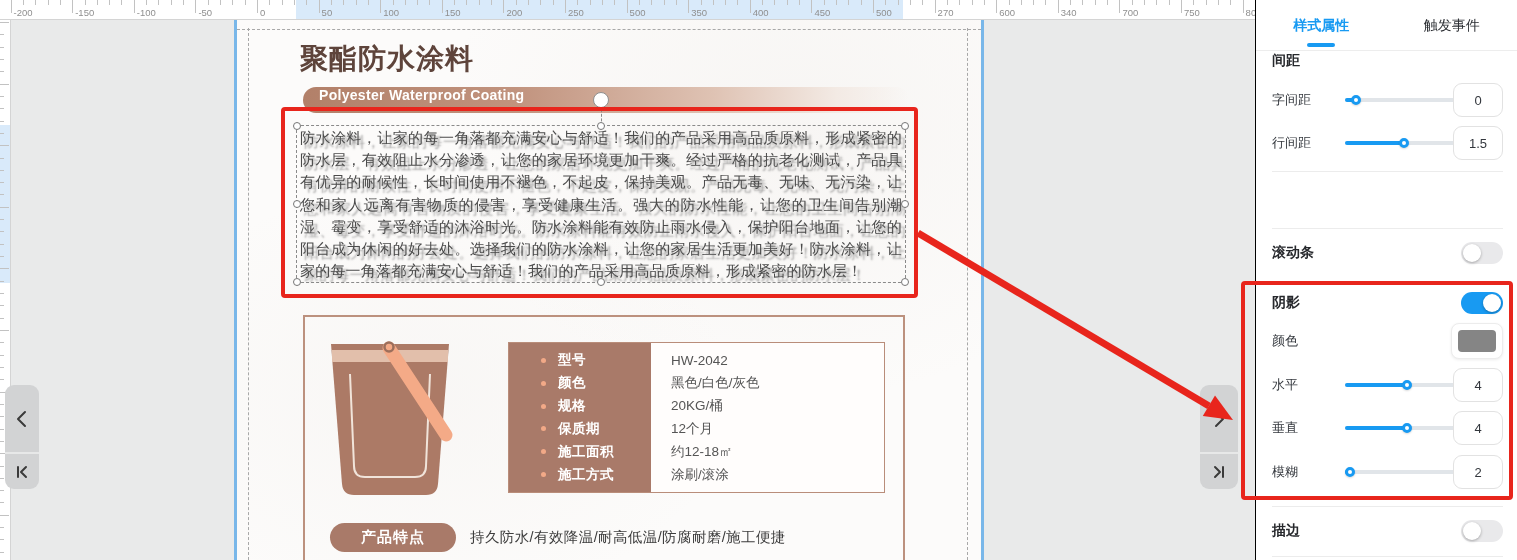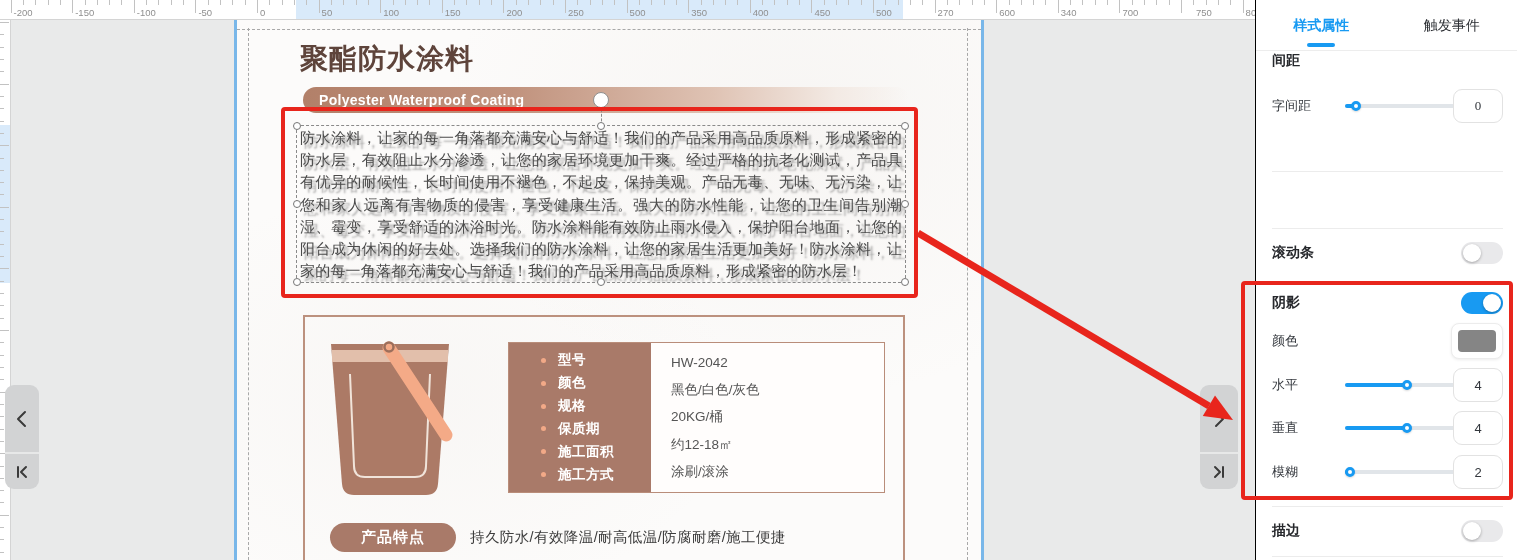--- a/index.html
+++ b/index.html
@@ -32,21 +32,21 @@
   .page{position:absolute;left:237px;top:20px;width:744px;height:540px;background:#fcfbfa;overflow:hidden;z-index:5;
         background-image:radial-gradient(ellipse at 75% 20%,rgba(205,195,185,.10),transparent 45%),
                          radial-gradient(ellipse at 25% 70%,rgba(205,195,185,.08),transparent 40%);}
   .page-edge{position:absolute;top:20px;width:3px;height:540px;background:#79b7e9;z-index:6;}
   .guide-v{position:absolute;top:8px;bottom:0;width:0;border-left:1px dashed #a8a8a8;}
   .guide-h{position:absolute;left:0;right:0;height:0;border-top:1px dashed #a8a8a8;top:9px;}
 
   .doc-title{position:absolute;left:63px;top:20px;font-size:28px;font-weight:700;color:var(--brown-dark);letter-spacing:1px;}
   .banner{position:absolute;left:66px;top:67px;width:606px;height:26px;border-radius:13px;
           background:linear-gradient(90deg,#b28069 0%,#c1937e 35%,#dfc3b4 68%,#f3eae4 88%,rgba(252,251,250,0) 100%);
-          display:flex;align-items:center;}
+          display:flex;align-items:flex-start;}
   .banner span{color:#fff;font-size:14px;font-weight:700;padding-left:16px;letter-spacing:.3px;}
 
   
   .text-el{position:absolute;left:59px;top:105px;width:610px;height:158px;border:1px dashed #8a8a8a;}
   .text-el .body{position:absolute;inset:1px 3px;font-size:15px;line-height:22.2px;color:#4b4b4b;
                  text-align:justify;letter-spacing:.2px;
                  text-shadow:4px 4px 2px rgba(125,125,125,.75);}
   .handle{position:absolute;width:8px;height:8px;border-radius:50%;background:#fff;border:1px solid #767676;z-index:8;}
   .h-tl{left:-4px;top:-4px}.h-tm{left:calc(50% - 4px);top:-4px}.h-tr{right:-4px;top:-4px}
   .h-ml{left:-4px;top:calc(50% - 4px)}.h-mr{right:-4px;top:calc(50% - 4px)}
@@ -220,21 +220,21 @@
       <div class="tick minor" style="left: 1082.44px;"></div>
       <div class="tick minor" style="left: 1094.76px;"></div>
       <div class="tick minor" style="left: 1107.08px;"></div>
       <div class="tick major" style="left: 1119.4px;"></div>
       <div class="tick-label" style="left: 1122.4px;">700</div>
       <div class="tick minor" style="left: 1131.72px;"></div>
       <div class="tick minor" style="left: 1144.04px;"></div>
       <div class="tick minor" style="left: 1156.36px;"></div>
       <div class="tick minor" style="left: 1168.68px;"></div>
       <div class="tick major" style="left: 1181px;"></div>
-      <div class="tick-label" style="left: 1184px; margin-left: 12px;">750</div>
+      <div class="tick-label" style="left: 1184px;">750</div>
       <div class="tick minor" style="left: 1193.32px;"></div>
       <div class="tick minor" style="left: 1205.64px;"></div>
       <div class="tick minor" style="left: 1217.96px;"></div>
       <div class="tick minor" style="left: 1230.28px;"></div>
       <div class="tick major" style="left: 1242.6px;"></div>
       <div class="tick-label" style="left: 1245.6px;">800</div>
     </div>
 
   <div class="v-ruler" id="vruler">
     <div class="hl" id="vruler-hl" style="top: 105px; height: 158px;"></div>
@@ -353,20 +353,23 @@
         <div class="spec-row">
             <span class="val">HW-2042</span>
           </div>
         <div class="spec-row">
             <span class="val">黑色/白色/灰色</span>
           </div>
         <div class="spec-row">
             <span class="val">20KG/桶</span>
           </div>
         <div class="spec-row">
+            <span class="val">12个月</span>
+          </div>
+        <div class="spec-row">
             <span class="val">约12-18㎡</span>
           </div>
         <div class="spec-row">
             <span class="val">涂刷/滚涂</span>
           </div>
       </div>
     </div>
 
     <div class="feat-pill">产品特点</div>
     <div class="feat-text">持久防水/有效降温/耐高低温/防腐耐磨/施工便捷</div>
@@ -407,30 +410,39 @@
       </div>
       <div class="tab">
         <span>触发事件</span>
         
       </div>
     </div>
     <div class="top-div"></div>
 
     <div class="sec-title" style="top:52px;">间距</div>
 
-    <div class="prow" style="top:88px;font-family:Liberation Serif, serif;">
+    <div class="prow" style="top:82px;">
       <span class="plabel">字间距</span>
       <div class="slider">
         <div class="track"></div>
           <div class="fill" style="width: 10%;"></div>
           <div class="knob" style="left: 10%;"></div>
       </div>
       <input class="num-box" value="0" style="">
     </div>
 
+    <div class="prow" style="top:125px;">
+      <span class="plabel">行间距</span>
+      <div class="slider">
+        <div class="track"></div>
+          <div class="fill" style="width: 52%;"></div>
+          <div class="knob" style="left: 52%;"></div>
+      </div>
+      <input class="num-box" value="1.5" style="">
+    </div>
 
     <div class="pdiv" style="top:171px;"></div>
 
 
     <div class="pdiv" style="top:228px;"></div>
 
     <div class="prow" style="top:285px;">
       <span class="plabel bold">阴影</span>
       <div class="toggle on">
           <div class="dot"></div>

